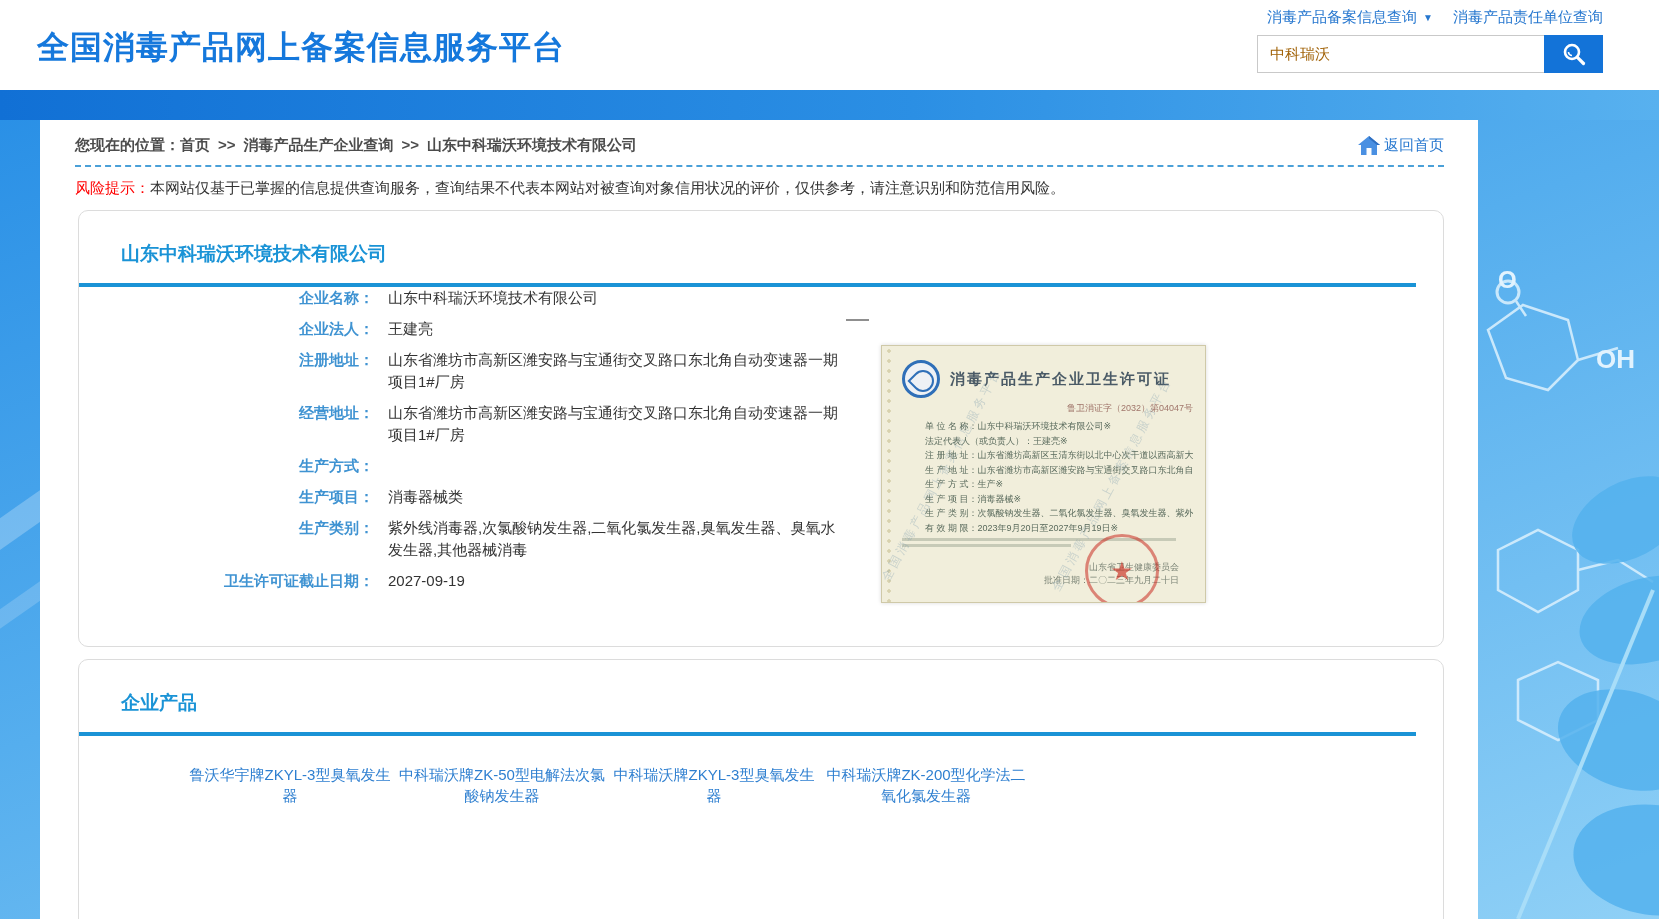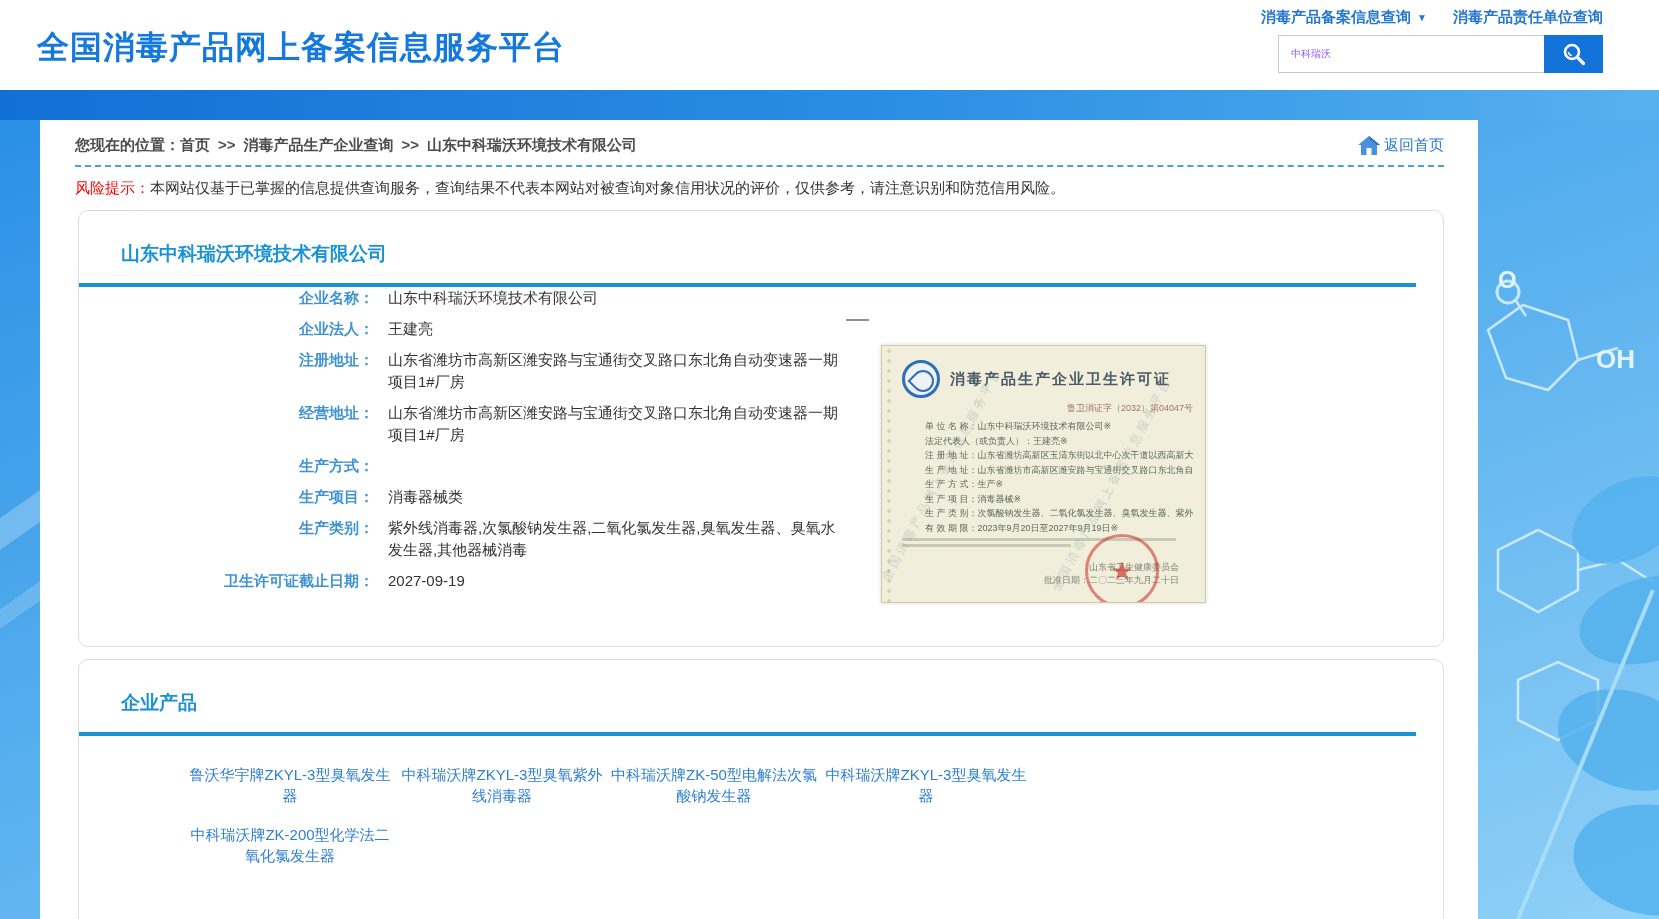--- a/index.html
+++ b/index.html
@@ -3,25 +3,25 @@
 <meta charset="utf-8">
 <style>
   * { margin:0; padding:0; box-sizing:border-box; }
   html,body { width:1659px; height:919px; overflow:hidden; }
   body { font-family:"Liberation Sans","DejaVu Sans",sans-serif; background:#fff; }
 
   
   .top-header { position:relative; width:100%; height:90px; background:#fff; }
   .site-title { position:absolute; left:37px; top:26px; font-size:32px; font-weight:bold; color:#1578dc; letter-spacing:1px; }
   .top-right { position:absolute; right:56px; top:8px; width:560px; }
-  .top-links { display:flex; justify-content:flex-end; align-items:center; gap:26px; font-size:15px;font-weight:bold; }
+  .top-links { display:flex; justify-content:flex-end; align-items:center; gap:20px; font-size:15px; }
   .top-link { color:#2677cf; cursor:pointer; text-decoration:none; display:flex; align-items:center; gap:6px; }
   .caret { font-size:10px; color:#2677cf; }
   .search-row { display:flex; margin-top:8px; justify-content:flex-end; }
-  .search-input { width:266px; height:38px; border:1px solid #c9c9c9; border-right:none; padding:0 12px; font-size:10px; color:#8b5cf6; outline:none; font-family:inherit; }
+  .search-input { width:287px; height:38px; border:1px solid #c9c9c9; border-right:none; padding:0 12px; font-size:15px; color:#a16207; outline:none; font-family:inherit; }
   .search-btn { width:59px; height:38px; background:#1373d8; border:none; display:flex; align-items:center; justify-content:center; cursor:pointer; }
 
   
   .blue-band { width:100%; height:30px; background:linear-gradient(90deg,#1170d5 0%,#2b8fe4 55%,#58b1ef 100%); }
 
   
   .page-body { position:relative; width:100%; height:799px; overflow:hidden;
     background:linear-gradient(160deg,#2a90e6 0%,#55aeee 45%,#8fd0f6 100%); }
   .left-decor { position:absolute; left:0; top:0; width:40px; height:100%; }
   .left-slash { position:absolute; left:-30px; top:380px; width:120px; height:26px; background:rgba(255,255,255,.25); transform:rotate(-35deg); }
@@ -242,21 +242,20 @@
           <span class="star">★</span>
         </div>
       </div>
     </div>
 
     <div class="card card-products">
       <div class="card-title">企业产品</div>
       <div class="accent-line"></div>
       <div class="products">
         <a class="product-link">鲁沃华宇牌ZKYL-3型臭氧发生器</a>
-        <a class="product-link">中科瑞沃牌ZKYL-3型臭氧紫外线消毒器</a>
         <a class="product-link">中科瑞沃牌ZK-50型电解法次氯酸钠发生器</a>
         <a class="product-link">中科瑞沃牌ZKYL-3型臭氧发生器</a>
         <a class="product-link">中科瑞沃牌ZK-200型化学法二氧化氯发生器</a>
       </div>
     </div>
 
   </div>
 </div>
 
 </body></html>

